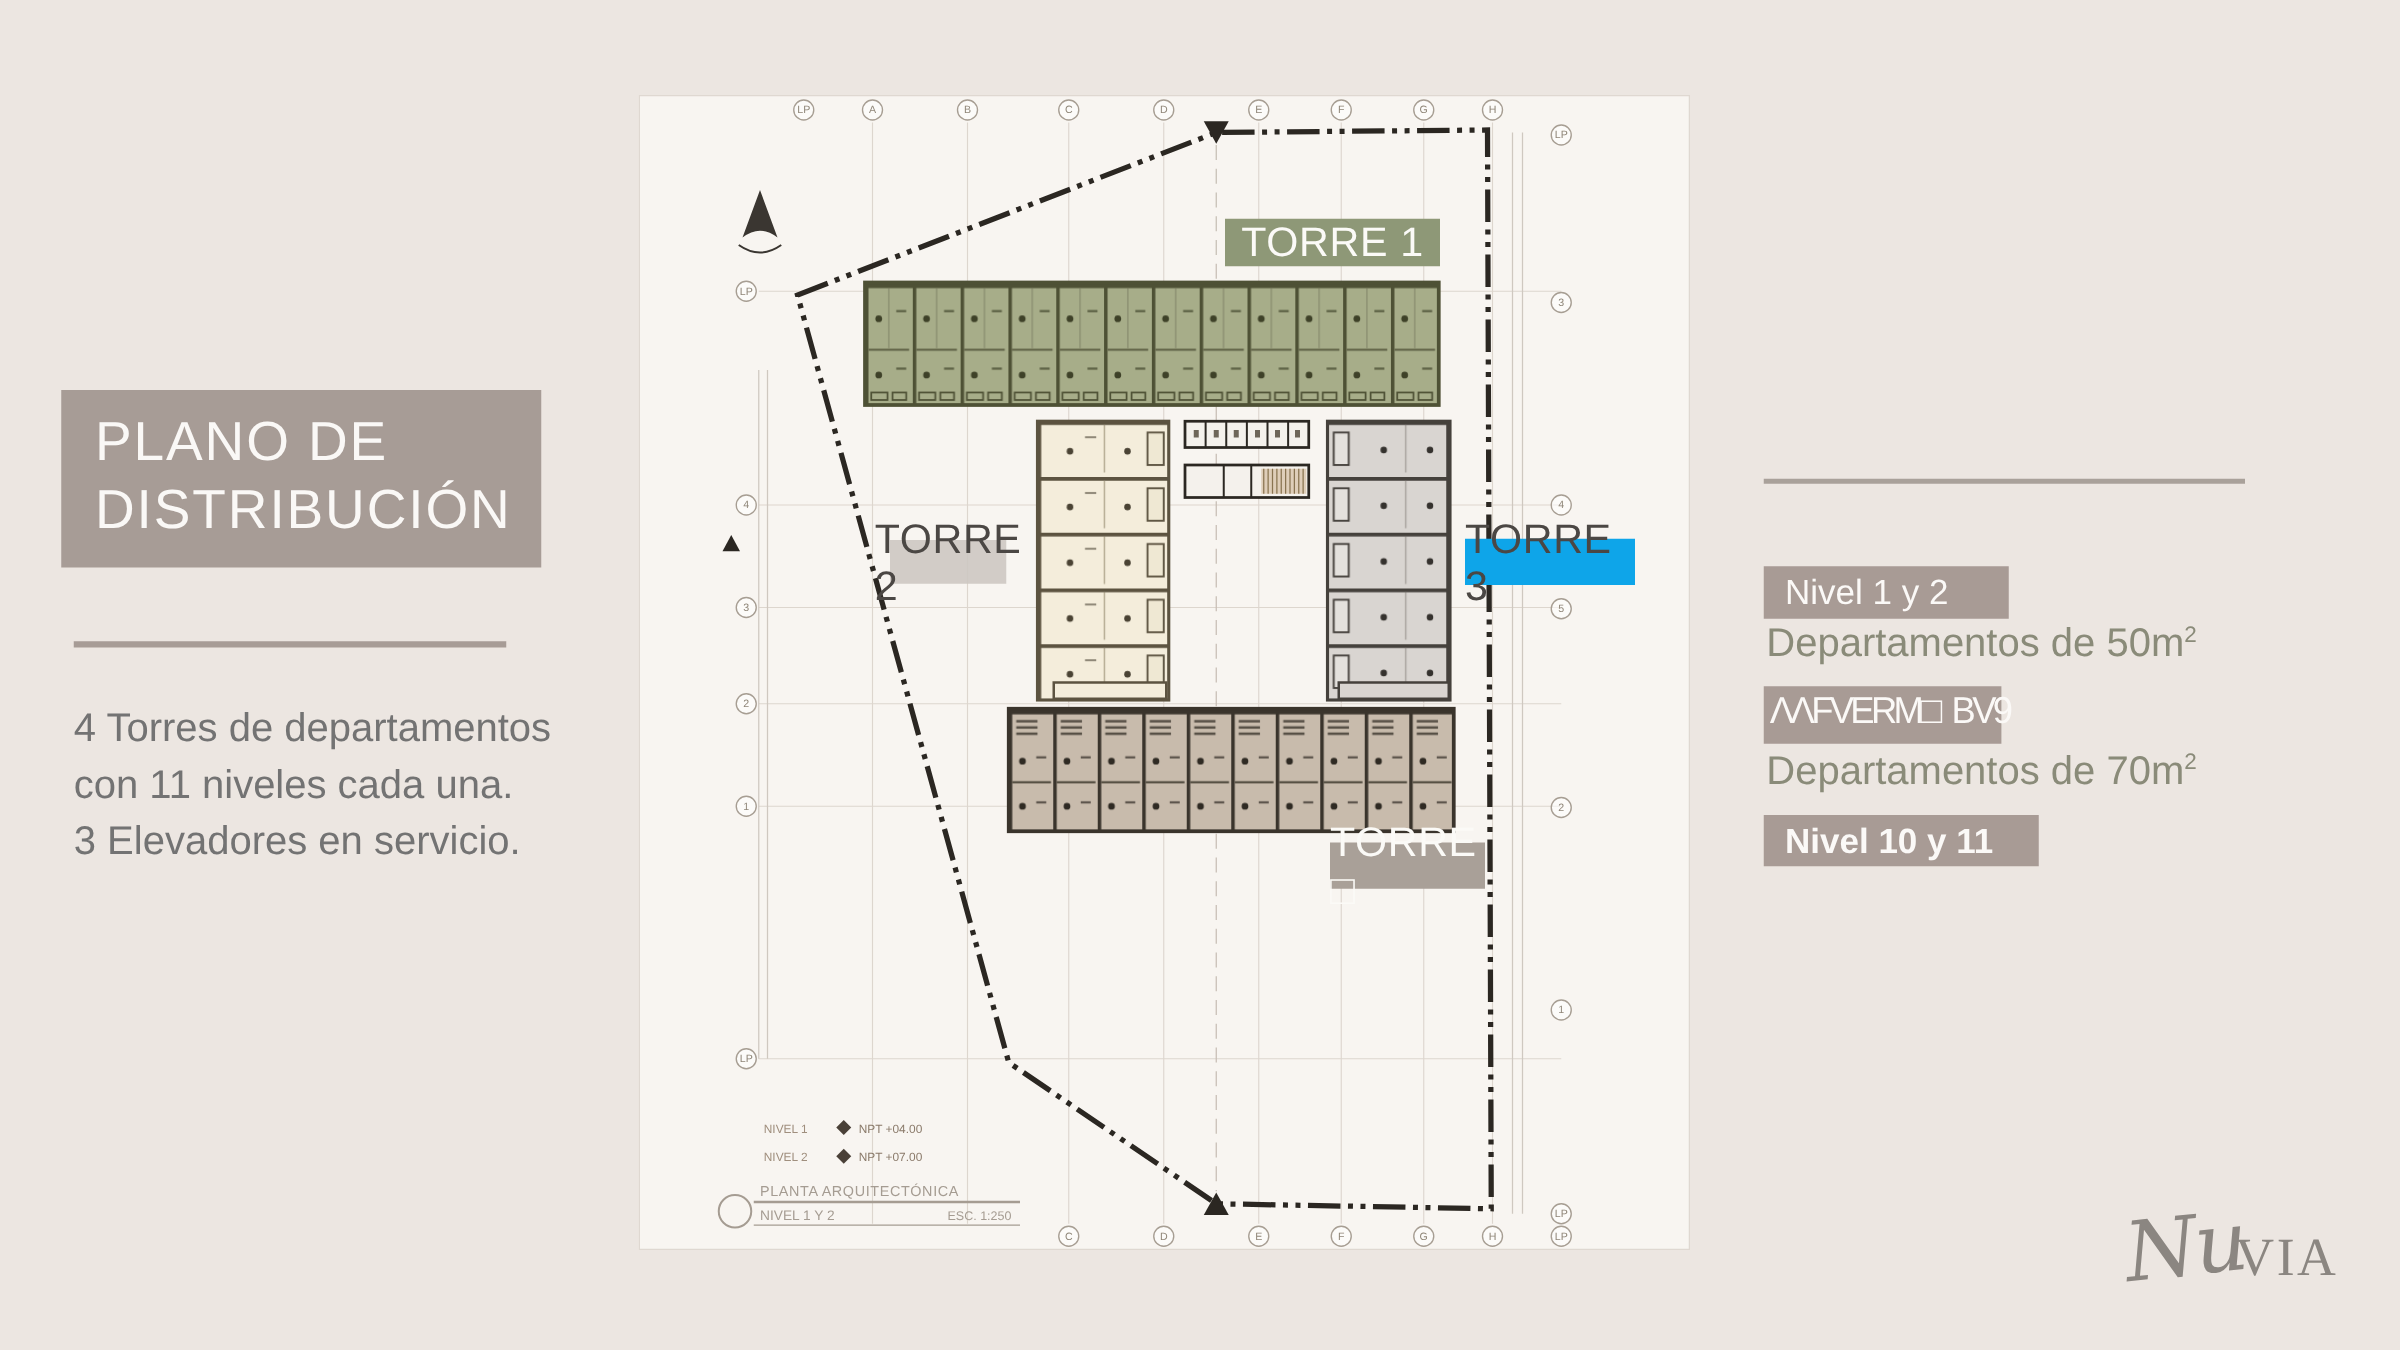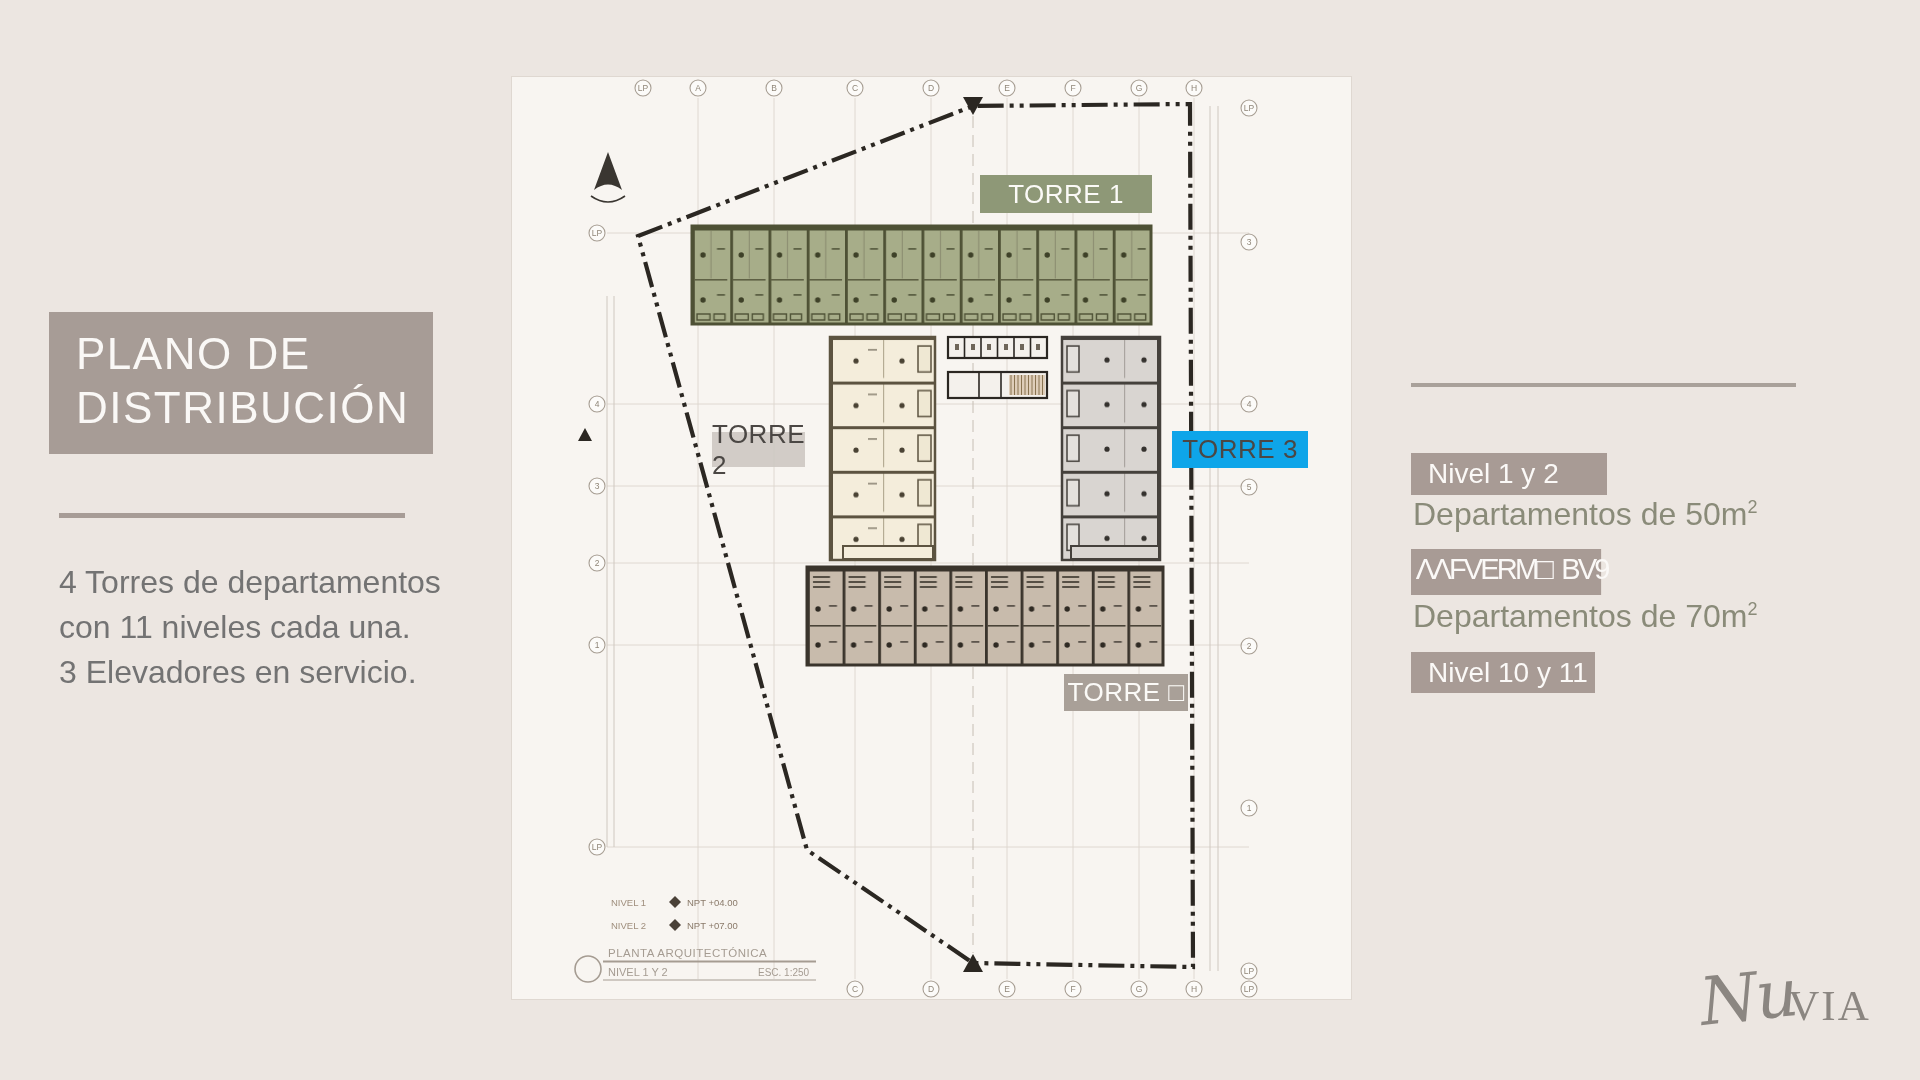--- a/index.html
+++ b/index.html
@@ -31,38 +31,38 @@
   .plan-sheet{position:absolute;left:511px;top:76px;width:841px;height:924px;}
   .plan-sheet svg{display:block;}
   .bubble{fill:rgba(255,255,255,0.55);stroke:#A79E93;stroke-width:1.1;}
   .bubble-label{font-size:8.5px;fill:#8F8678;text-anchor:middle;font-family:"Liberation Sans",sans-serif;}
   .tb-text{fill:#A59C92;font-family:"Liberation Sans",sans-serif;}
   .lvl-text{fill:#A08F7E;font-family:"Liberation Sans",sans-serif;}
 
   
   .torre-label{
     position:absolute;display:flex;align-items:center;justify-content:center;
-    font-size:26px;letter-spacing:0.5px;
+    font-size:33px;letter-spacing:0.5px;
   }
   #torre1{left:980px;top:175px;width:172px;height:38px;background:#8E9877;color:#FBFAF7;}
   #torre2{left:712px;top:432px;width:93px;height:35px;background:rgba(205,200,194,0.9);color:#4B4744;}
   #torre3{left:1172px;top:431px;width:136px;height:37px;background:#0ea5e9;color:#4B4744;}
   #torre4{left:1064px;top:674px;width:124px;height:37px;background:#A9A098;color:#FBFAF7;}
 
   
   .legend-divider{position:absolute;left:1411px;top:383px;width:385px;height:4px;background:#A9A19A;}
   .badge{
     position:absolute;left:1411px;background:#A89B95;color:#FBF9F7;
     font-size:28px;display:flex;align-items:center;
     padding-left:17px;box-sizing:border-box;white-space:pre;
   }
   #badge1{top:453px;width:196px;height:42px;}
   #badge2{top:549px;width:196px;height:46px;align-items:flex-start;padding:3px 0 0 5px;
           font-size:30px;letter-spacing:-3px;transform:scaleX(.97);transform-origin:left;}
-  #badge3{top:652px;width:184px;height:41px;}
+  #badge3{top:652px;width:220px;height:41px;font-weight:bold;}
   .desc{position:absolute;font-size:32px;color:#8A8B79;}
   #desc1{left:1413px;top:496px;}
   #desc2{left:1413px;top:598px;}
   #desc3{left:1427px;top:703px;}
   .desc sup{font-size:18px;line-height:0;}
 
   
   .logo{position:absolute;left:1700px;top:966px;color:#8B8681;display:flex;align-items:baseline;}
   .logo-script{
     font-family:"DejaVu Serif",serif;font-style:italic;font-size:66px;line-height:64px;

